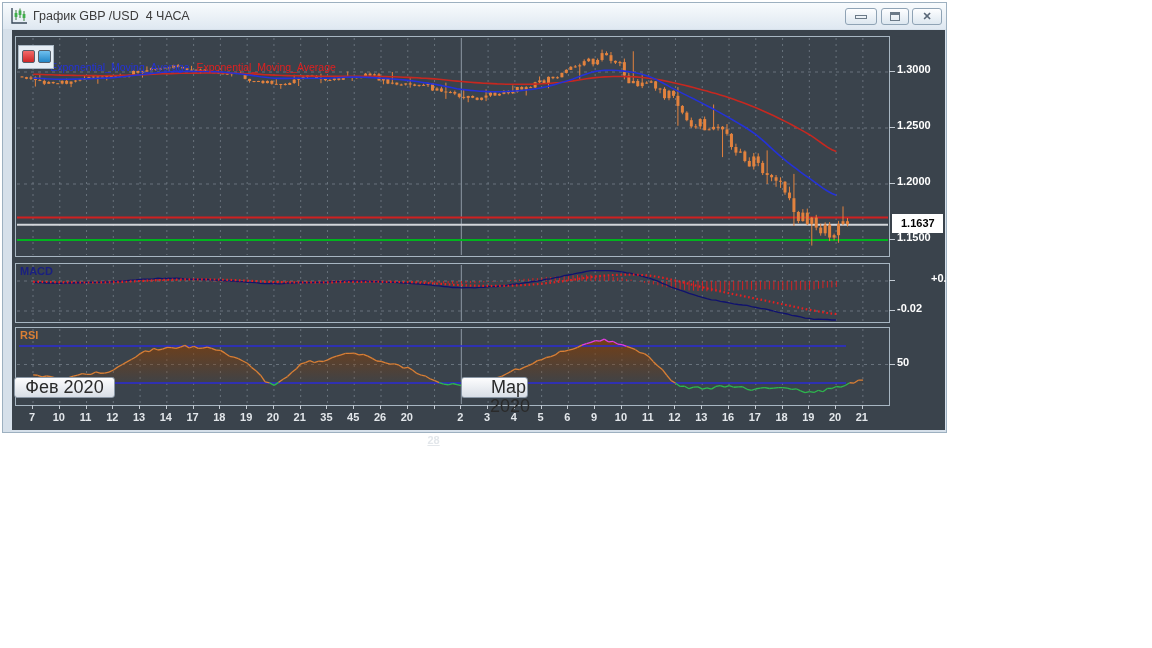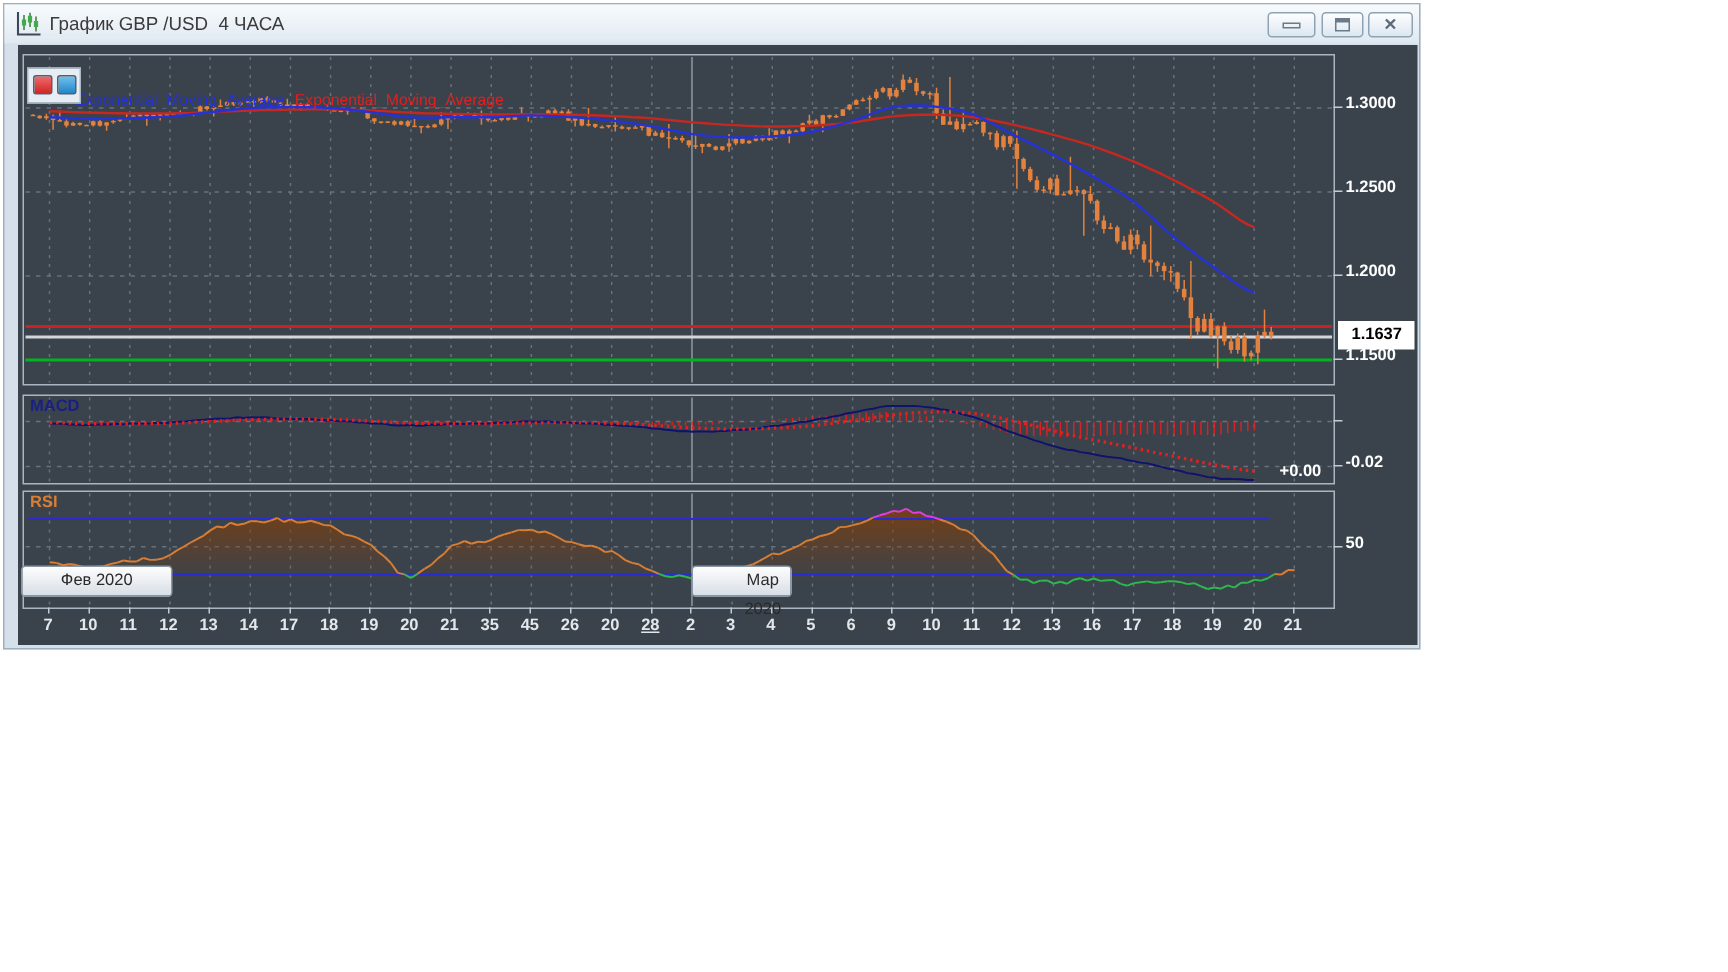--- a/index.html
+++ b/index.html
@@ -38,21 +38,21 @@
   #macd-label{color:#1a2080;text-align:right;}
   #rsi-label{color:#d97f35;}
   #overlay{position:absolute;left:0;top:0;width:1152px;height:648px;pointer-events:none;z-index:5;}
   .axis-label{position:absolute;font-size:11px;font-weight:bold;color:#ffffff;white-space:nowrap;}
   .x-label{position:absolute;font-size:11px;font-weight:bold;color:#e3e7eb;width:24px;text-align:center;}
   .tick{position:absolute;background:#c2cad2;}
   #price-box{position:absolute;left:892px;top:214px;width:51px;height:19px;background:#ffffff;
              color:#000;font-size:11px;font-weight:bold;line-height:19px;padding-left:9px;
              box-sizing:border-box;z-index:6;}
   .tooltip{position:absolute;height:21px;line-height:19px;background:linear-gradient(#fdfdfe,#d8dee6);
-           border:1px solid #8a97a5;border-radius:3px;color:#2a2a2a;font-size:11px;
+           border:1px solid #8a97a5;border-radius:3px;color:#2a2a2a;font-size:18px;
            text-align:center;box-sizing:border-box;z-index:6;}
   #tip-feb{left:14px;top:377px;width:101px;}
   #tip-mar{left:461px;top:377px;width:67px;padding-left:28px;}
 </style>
 </head>
 <body>
 
 <div id="screen">
   <div id="win">
     <div id="titlebar">
@@ -961,21 +961,21 @@
   <div id="tip-mar" class="tooltip">Мар 2020</div>
   <div id="overlay">
       <div class="axis-label" style="left: 897px; top: 63px;">1.3000</div>
       <div class="tick" style="left: 889px; top: 71px; width: 6px; height: 1px;"></div>
       <div class="axis-label" style="left: 897px; top: 119px;">1.2500</div>
       <div class="tick" style="left: 889px; top: 127px; width: 6px; height: 1px;"></div>
       <div class="axis-label" style="left: 897px; top: 175px;">1.2000</div>
       <div class="tick" style="left: 889px; top: 183px; width: 6px; height: 1px;"></div>
       <div class="axis-label" style="left: 897px; top: 231px;">1.1500</div>
       <div class="tick" style="left: 889px; top: 239px; width: 6px; height: 1px;"></div>
-      <div class="axis-label" style="left: 853px; top: 272px; margin-top: 36px;">+0.00</div>
+      <div class="axis-label" style="left: 931px; top: 272px;">+0.00</div>
       <div class="tick" style="left: 889px; top: 280px; width: 6px; height: 1px;"></div>
       <div class="axis-label" style="left: 897px; top: 302px;">-0.02</div>
       <div class="tick" style="left: 889px; top: 310px; width: 6px; height: 1px;"></div>
       <div class="axis-label" style="left: 897px; top: 355.5px;">50</div>
       <div class="tick" style="left: 889px; top: 363.5px; width: 6px; height: 1px;"></div>
       <div class="x-label" style="left: 20px; top: 411px;">7</div>
       <div class="tick" style="left: 32px; top: 405px; width: 1px; height: 4px;"></div>
       <div class="x-label" style="left: 46.77px; top: 411px;">10</div>
       <div class="tick" style="left: 58.77px; top: 405px; width: 1px; height: 4px;"></div>
       <div class="x-label" style="left: 73.54px; top: 411px;">11</div>
@@ -997,21 +997,21 @@
       <div class="x-label" style="left: 287.7px; top: 411px;">21</div>
       <div class="tick" style="left: 299.7px; top: 405px; width: 1px; height: 4px;"></div>
       <div class="x-label" style="left: 314.47px; top: 411px;">35</div>
       <div class="tick" style="left: 326.47px; top: 405px; width: 1px; height: 4px;"></div>
       <div class="x-label" style="left: 341.24px; top: 411px;">45</div>
       <div class="tick" style="left: 353.24px; top: 405px; width: 1px; height: 4px;"></div>
       <div class="x-label" style="left: 368.01px; top: 411px;">26</div>
       <div class="tick" style="left: 380.01px; top: 405px; width: 1px; height: 4px;"></div>
       <div class="x-label" style="left: 394.78px; top: 411px;">20</div>
       <div class="tick" style="left: 406.78px; top: 405px; width: 1px; height: 4px;"></div>
-      <div class="x-label" style="left: 421.55px; top: 411px; text-decoration: underline;">28</div>
+      <div class="x-label" style="left: 421.55px; top: 434px; text-decoration: underline;">28</div>
       <div class="tick" style="left: 433.55px; top: 405px; width: 1px; height: 4px;"></div>
       <div class="x-label" style="left: 448.32px; top: 411px;">2</div>
       <div class="tick" style="left: 460.32px; top: 405px; width: 1px; height: 4px;"></div>
       <div class="x-label" style="left: 475.09px; top: 411px;">3</div>
       <div class="tick" style="left: 487.09px; top: 405px; width: 1px; height: 4px;"></div>
       <div class="x-label" style="left: 501.86px; top: 411px;">4</div>
       <div class="tick" style="left: 513.86px; top: 405px; width: 1px; height: 4px;"></div>
       <div class="x-label" style="left: 528.63px; top: 411px;">5</div>
       <div class="tick" style="left: 540.63px; top: 405px; width: 1px; height: 4px;"></div>
       <div class="x-label" style="left: 555.4px; top: 411px;">6</div>

